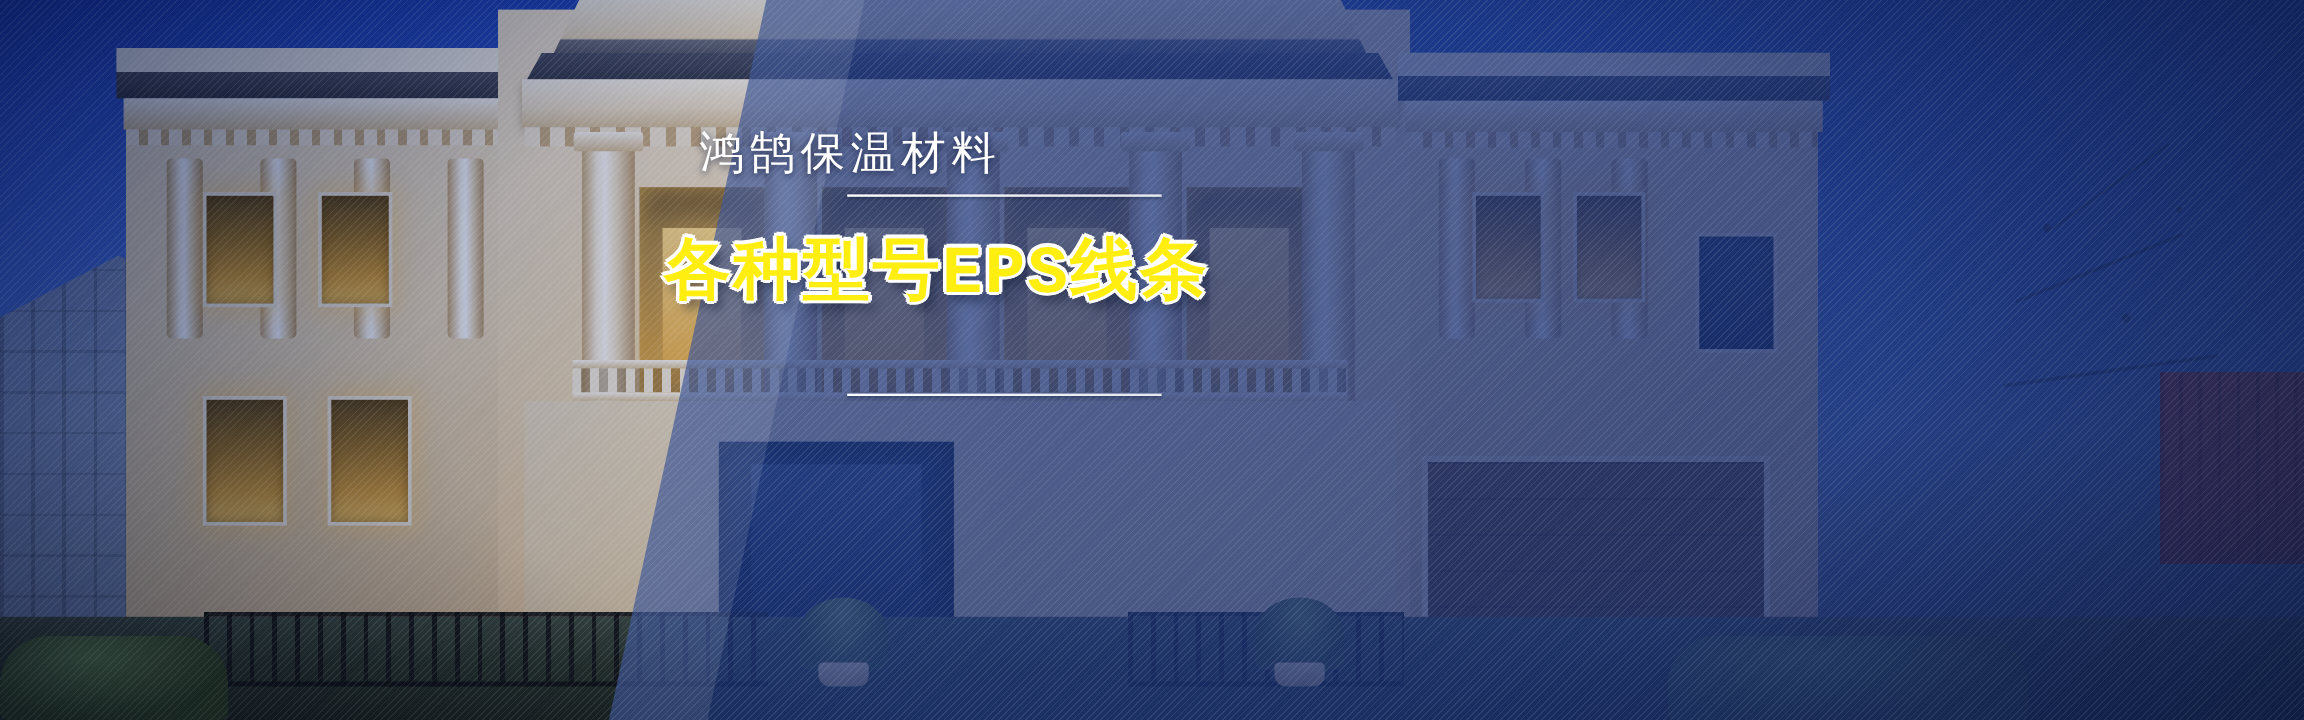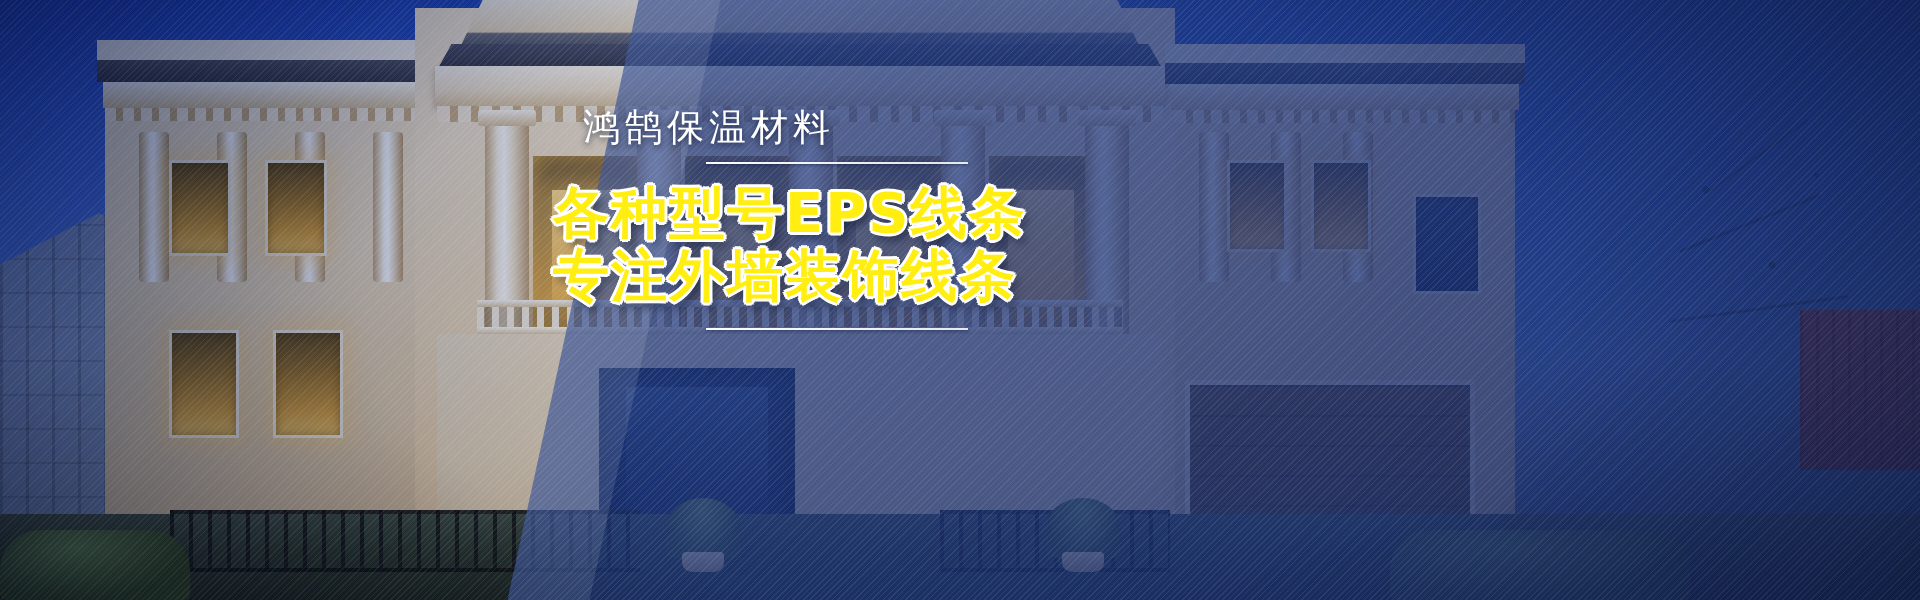--- a/index.html
+++ b/index.html
@@ -265,21 +265,21 @@
     text-shadow:0 2px 6px rgba(5,14,44,.75);
   }
   .rule{
     position:absolute; height:2px;
     background:linear-gradient(90deg, rgba(255,255,255,.98), rgba(255,255,255,.85));
     box-shadow:0 1px 3px rgba(6,16,46,.55);
   }
   .rule-top{ left:706px; top:162px; width:262px; }
   .rule-bot{ left:706px; top:328px; width:262px; }
 
-  .headline{ position:absolute; left:553px; top:181px; }
+  .headline{ position:absolute; left:553px; top:197px;font-family:Liberation Mono, monospace; }
   .headline .hl{
     display:block; white-space:nowrap;
     font-size:56px; line-height:63px; font-weight:700;
     letter-spacing:2px;
     color:#ffee10;
     text-shadow:
        3px 0 0 #ffffff, -3px 0 0 #ffffff, 0 3px 0 #ffffff, 0 -3px 0 #ffffff,
        2px 2px 0 #ffffff, -2px 2px 0 #ffffff, 2px -2px 0 #ffffff, -2px -2px 0 #ffffff,
        5px 7px 9px rgba(6,14,40,.55);
   }
@@ -389,20 +389,19 @@
   <div class="vignette"></div>
 
   <div class="copy">
 
     <div class="brand">鸿鹄保温材料</div>
 
     <div class="rule rule-top"></div>
 
     <div class="headline">
       <span class="hl">各种型号EPS线条</span>
-      <span class="hl">专注外墙装饰线条</span>
     </div>
 
     <div class="rule rule-bot"></div>
 
   </div>
 
 </div>
 
 </body></html>

